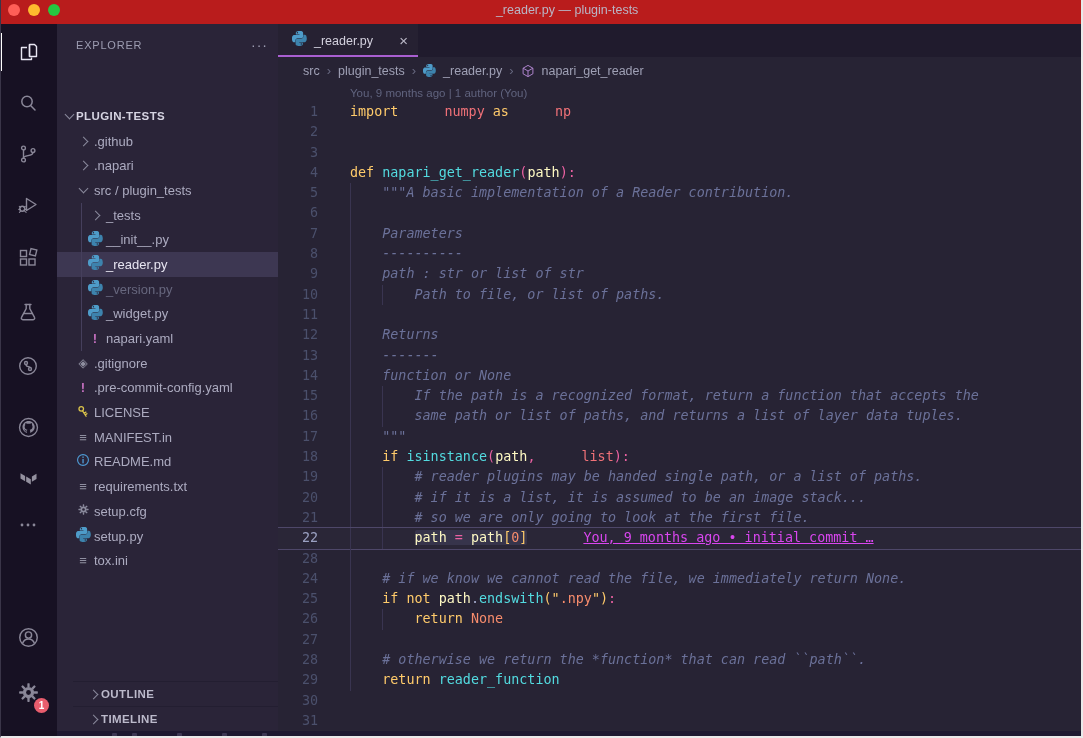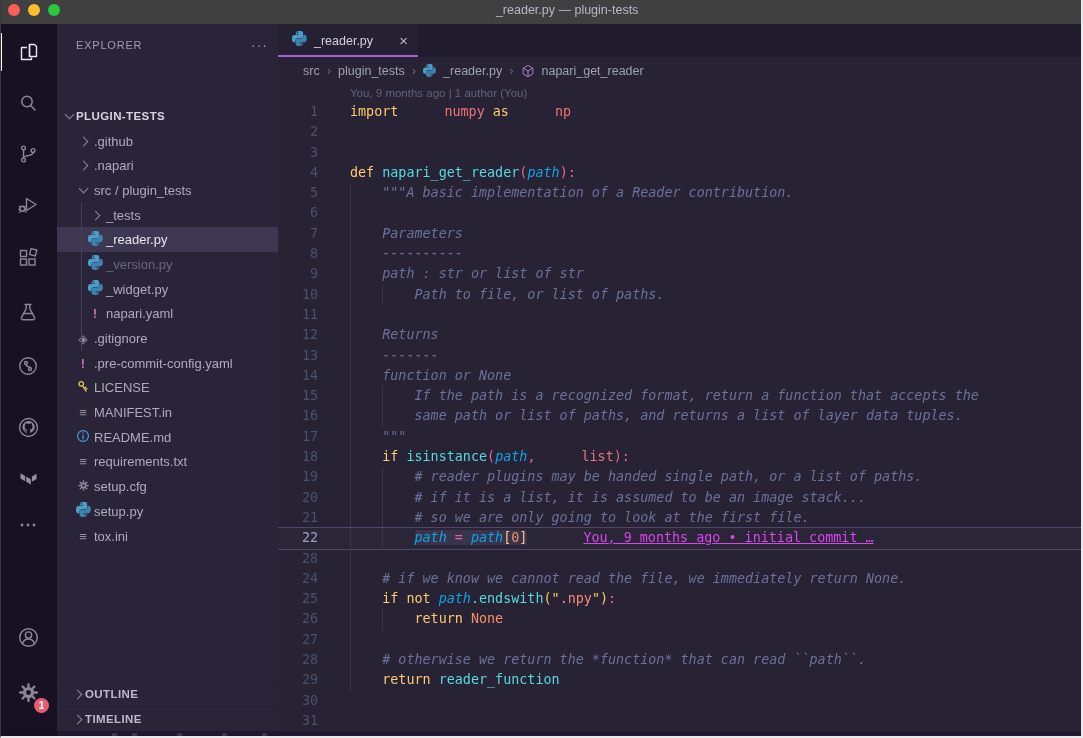--- a/index.html
+++ b/index.html
@@ -3,21 +3,21 @@
 <meta charset="utf-8">
 <style>
   * { margin:0; padding:0; box-sizing:border-box; }
   html,body { width:1083px; height:738px; overflow:hidden; }
   body { font-family:"Liberation Sans","DejaVu Sans",sans-serif; background:#272334; position:relative; }
 
   
   #frame { position:absolute; inset:0; border-right:2px solid #e9e9e9; border-bottom:2px solid #e9e9e9; border-left:1px solid #3a3548; pointer-events:none; z-index:50; }
 
   
-  #titlebar { height:24px; background:#404040; position:relative; z-index:5;padding-left:11px; }
+  #titlebar { height:24px; background:#b91c1c; position:relative; z-index:5;padding-left:11px; }
   .tl { position:absolute; top:4px; width:12px; height:12px; border-radius:50%; }
   .tl.red { left:8px; background:#ff5f57; }
   .tl.yellow { left:28px; background:#febc2e; }
   .tl.green { left:48px; background:#28c840; }
   #win-title { position:absolute; left:50%; top:0; transform:translateX(-32%); line-height:21px; font-size:12.5px; color:#b9b6c6; white-space:nowrap; }
 
   
   #main { display:flex; height:707px; }
 
   
@@ -42,21 +42,21 @@
   .trow.dim { color:#67677e; }
   .slot { width:20px; flex:none; display:flex; align-items:center; justify-content:center; }
   .lbl { margin-left:1px; }
   .chev { width:7px; height:7px; border-right:1.5px solid #8a8a9c; border-bottom:1.5px solid #8a8a9c; transform:rotate(-45deg); margin-top:0; }
   .chev.down { transform:rotate(45deg); margin-top:-3px; }
   .ic-yaml { color:#c671c1; font-weight:bold; font-size:13px; font-family:"DejaVu Sans Mono",monospace; }
   .ic-list { color:#8f8fa0; font-size:13px; }
   .ic-git { color:#8f8fa0; font-size:12px; }
   #tree-guide { position:absolute; left:24px; width:1px; background:#453f5c; }
   #sb-sections { position:absolute; bottom:0; left:0; right:0; }
-  .sect { height:25px; display:flex; align-items:center; padding-left:12px; border-top:1px solid #231e31; font-size:11.5px; font-weight:bold; letter-spacing:.4px; color:#bcbacb; }
+  .sect { height:25px; display:flex; align-items:center; padding-left:12px; border-top:1px solid #231e31; font-size:11.5px; font-weight:bold; letter-spacing:.4px; color:#bcbacb;margin-left:16px; }
   .sect .slot { width:16px; }
 
   
   #editor { flex:1; display:flex; flex-direction:column; min-width:0; background:#272334; }
   #tabs { height:33px; background:#201b2d; display:flex; flex:none; }
   #tab-active { width:140px; background:#262132; display:flex; align-items:center; gap:7px; padding:0 10px 0 14px; position:relative; }
   #tab-active::after { content:""; position:absolute; left:0; right:0; bottom:0; height:2px; background:#a95fd1; }
   #tab-active .tname { font-size:12.5px; color:#d3d1de; }
   #tab-active .tclose { margin-left:auto; color:#b9b7c6; font-size:15px; }
   #breadcrumbs { height:27px; display:flex; align-items:center; padding-left:25px; gap:7px; font-size:12.5px; color:#9fa0b5; flex:none; }
@@ -72,21 +72,21 @@
   .cl .guide { position:absolute; top:0; bottom:0; width:1px; background:#393450; }
   .cl.cur { border-top:1px solid #4e4769; border-bottom:1px solid #4e4769; height:22.3px; line-height:20.3px; margin-top:-1px; margin-bottom:-1px; background:rgba(255,255,255,0.015); }
   .cl.cur .ln { color:#9ba1c2; }
   .blame { color:#d946ef; margin-left:56px;text-decoration:underline; }
   .selbox { background:rgba(133,144,199,0.14); border-radius:2px; }
 
   
   .kw  { color:#ffcb6b; }
   .mod { color:#f07178;margin-left:38px; }
   .fn  { color:#53dbe0; }
-  .par { color:#0ea5e9; font-style:italic; }
+  .par { color:#fef9c3; }
   .pnk { color:#eb61a2; }
   .ypn { color:#ffcb6b; }
   .num { color:#f78c6c; }
   .doc, .com { color:#6b7199; font-style:italic; }
   .fg  { color:#a6accd; }
 
   
   #statusbar { height:7px; display:flex; position:relative; z-index:5; }
   #statusbar .sb-left { width:57px; background:#151021; }
   #statusbar .sb-rest { flex:1; background:#1d1830; position:relative; }
@@ -235,20 +235,29 @@
           <span class="slot">
             <span class="chev down"></span>
           </span>
           <span class="lbl">src / plugin_tests</span>
         </div>
         <div class="trow l2">
           <span class="slot">
             <span class="chev"></span>
           </span>
           <span class="lbl">_tests</span>
+        </div>
+        <div class="trow l2">
+          <span class="slot">
+            <span><svg width="15" height="15" viewBox="0 0 255 255">
+                <path fill="#4e9cc9" d="M126 0c-11 0-21 1-30 3-26 5-31 14-31 32v24h62v8H42c-18 0-34 11-39 31-6 24-6 38 0 63 4 18 15 31 33 31h21v-29c0-20 18-39 39-39h62c17 0 31-14 31-31V35c0-17-14-30-31-33-11-2-21-2-32-2zm-34 19c7 0 12 5 12 12s-5 12-12 12-12-5-12-12 5-12 12-12z"></path>
+                <path fill="#3d83ad" d="M193 64v29c0 21-18 39-39 39H92c-17 0-31 14-31 31v58c0 17 15 26 31 31 20 6 39 7 62 0 16-4 31-14 31-31v-23h-62v-8h93c18 0 25-13 31-31 6-19 6-37 0-63-4-18-13-31-31-31h-23zm-35 146c7 0 12 5 12 12s-5 12-12 12-12-5-12-12 5-12 12-12z"></path>
+              </svg></span>
+          </span>
+          <span class="lbl">__init__.py</span>
         </div>
         <div class="trow l2 sel">
           <span class="slot">
             <span><svg width="15" height="15" viewBox="0 0 255 255">
                 <path fill="#4e9cc9" d="M126 0c-11 0-21 1-30 3-26 5-31 14-31 32v24h62v8H42c-18 0-34 11-39 31-6 24-6 38 0 63 4 18 15 31 33 31h21v-29c0-20 18-39 39-39h62c17 0 31-14 31-31V35c0-17-14-30-31-33-11-2-21-2-32-2zm-34 19c7 0 12 5 12 12s-5 12-12 12-12-5-12-12 5-12 12-12z"></path>
                 <path fill="#3d83ad" d="M193 64v29c0 21-18 39-39 39H92c-17 0-31 14-31 31v58c0 17 15 26 31 31 20 6 39 7 62 0 16-4 31-14 31-31v-23h-62v-8h93c18 0 25-13 31-31 6-19 6-37 0-63-4-18-13-31-31-31h-23zm-35 146c7 0 12 5 12 12s-5 12-12 12-12-5-12-12 5-12 12-12z"></path>
               </svg></span>
           </span>
           <span class="lbl">_reader.py</span>
         </div>

